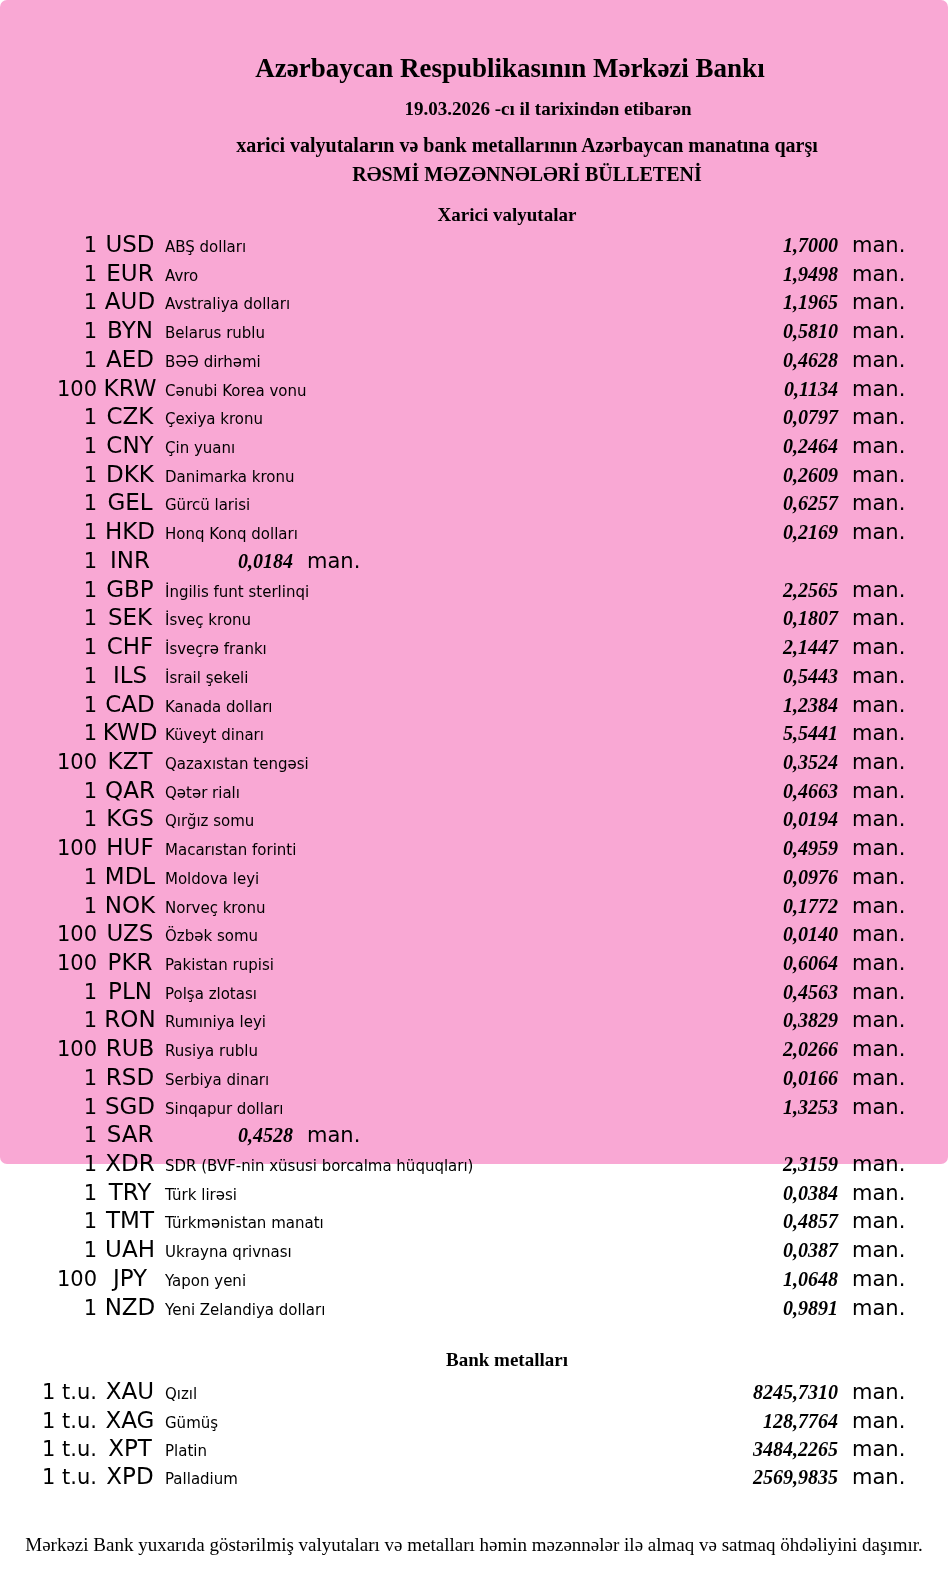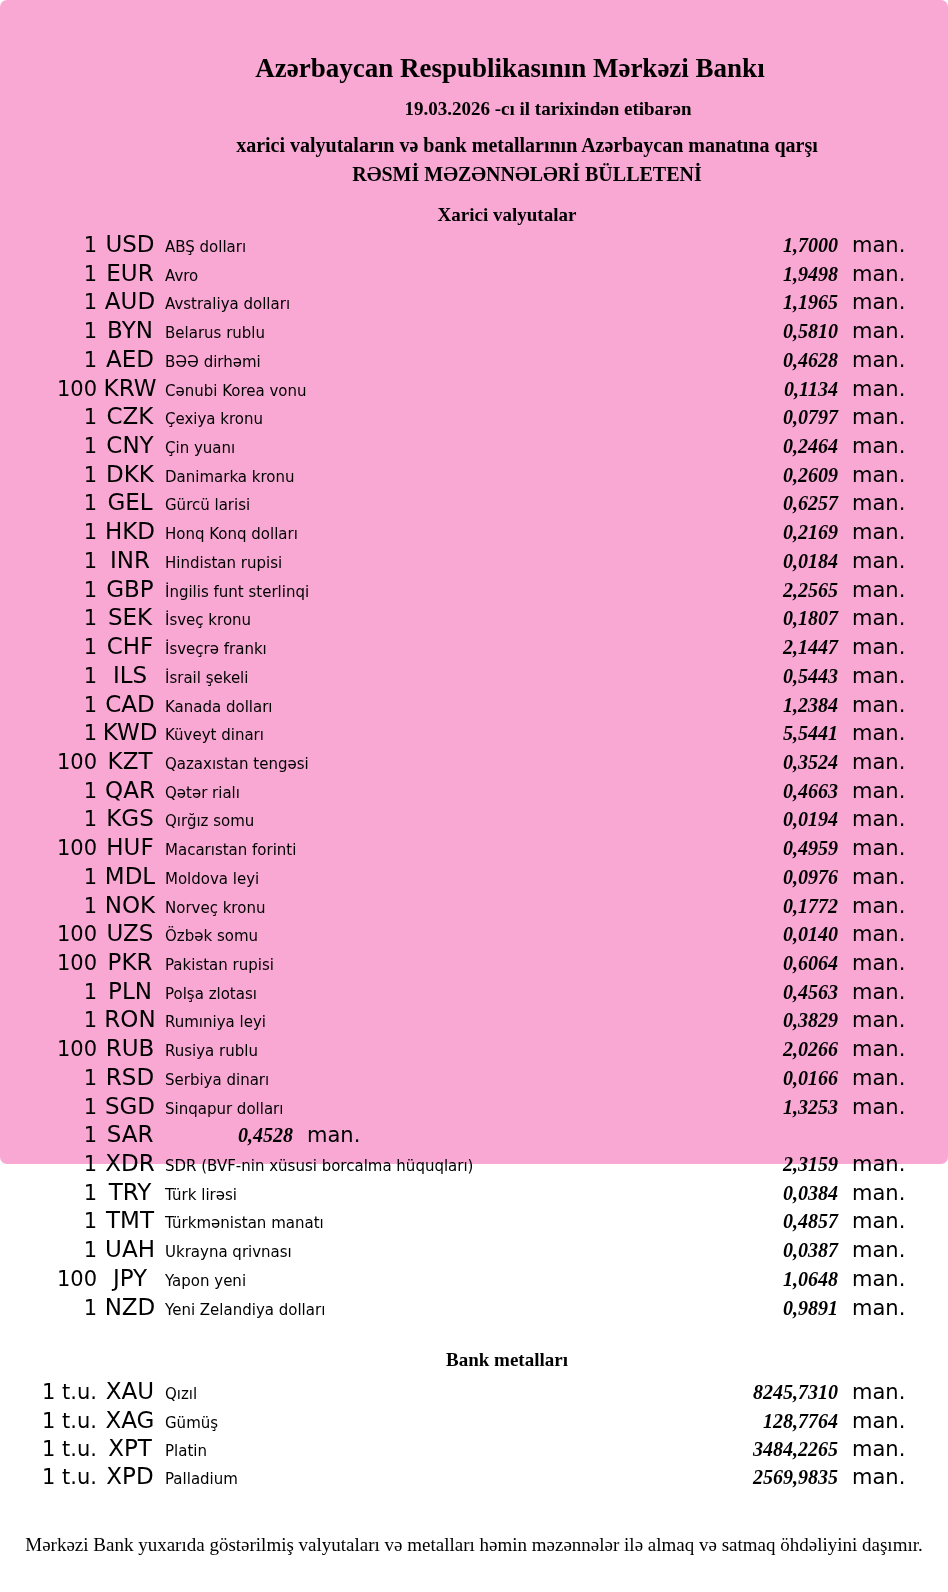--- a/index.html
+++ b/index.html
@@ -205,21 +205,20 @@
       <div class="row">
         <span class="qty">1</span>
         <span class="code">HKD</span>
         <span class="name">Honq Konq dolları</span>
         <span class="rate">0,2169</span>
         <span class="unit">man.</span>
       </div>
       <div class="row">
         <span class="qty">1</span>
         <span class="code">INR</span>
-        <span class="name">Hindistan rupisi</span>
         <span class="rate">0,0184</span>
         <span class="unit">man.</span>
       </div>
       <div class="row">
         <span class="qty">1</span>
         <span class="code">GBP</span>
         <span class="name">İngilis funt sterlinqi</span>
         <span class="rate">2,2565</span>
         <span class="unit">man.</span>
       </div>

